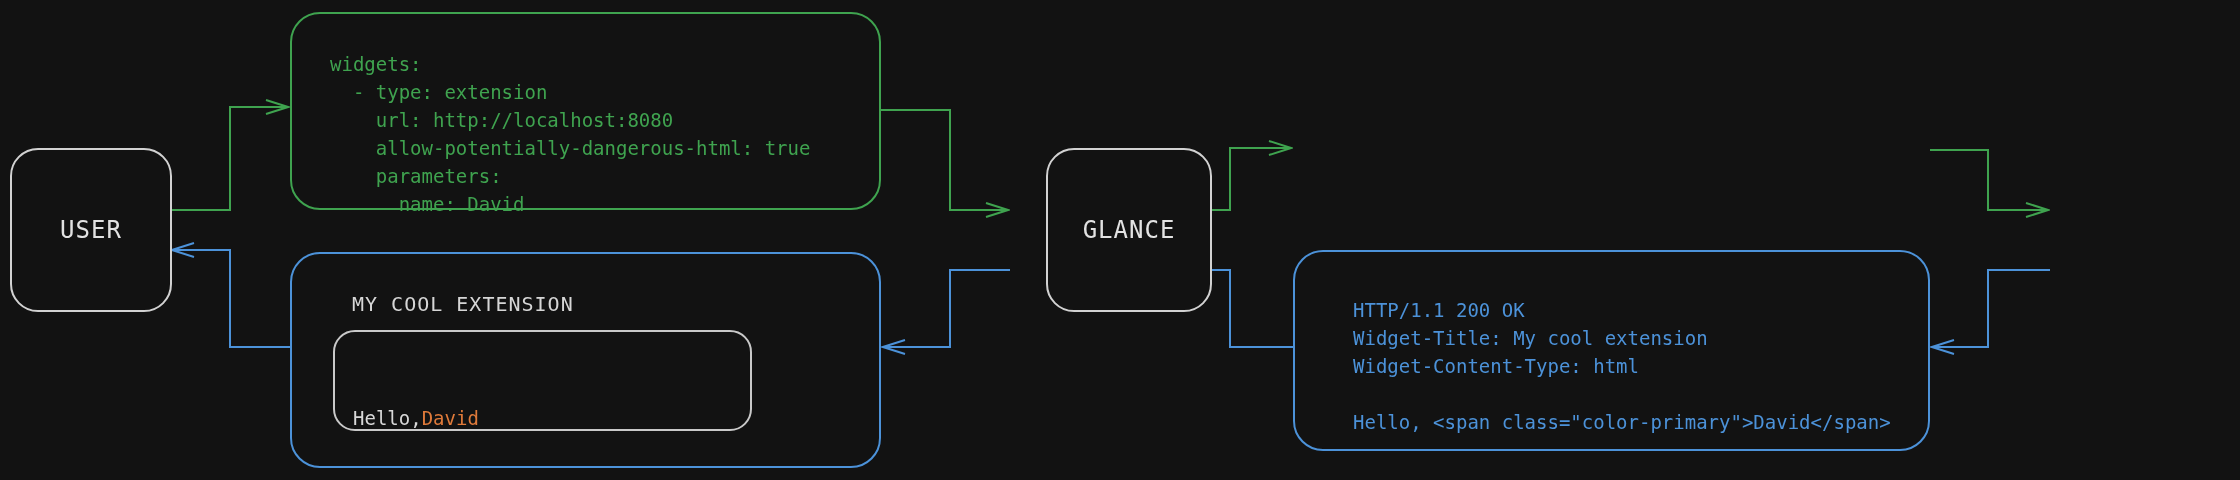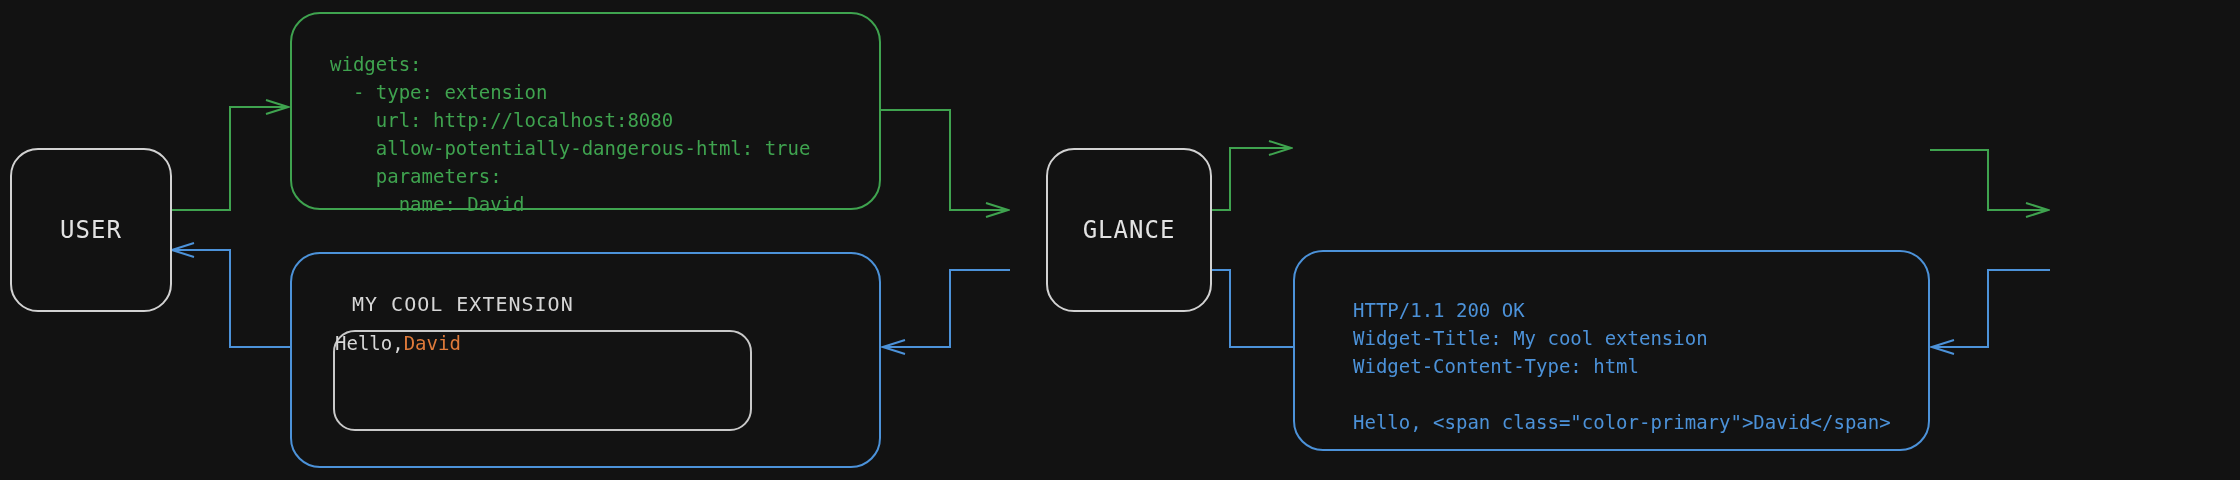--- a/index.html
+++ b/index.html
@@ -80,23 +80,24 @@
   .hello-box {
     position: absolute;
     left: 41px;
     top: 76px;
     width: 419px;
     height: 101px;
     border: 2px solid var(--inner-border);
     border-radius: 22px;
     box-sizing: border-box;
     display: flex;
-    align-items: flex-start;
+    align-items: flex-end;
     font-size: 19px;
     color: var(--hello-text);
+    padding-left: 18px;
   }
   .hello-box .name { color: var(--orange); }
 </style>
 </head>
 <body>
 
 <div class="canvas">
 
   <svg class="wires" viewBox="0 0 2240 480" xmlns="http://www.w3.org/2000/svg">
     <defs>

